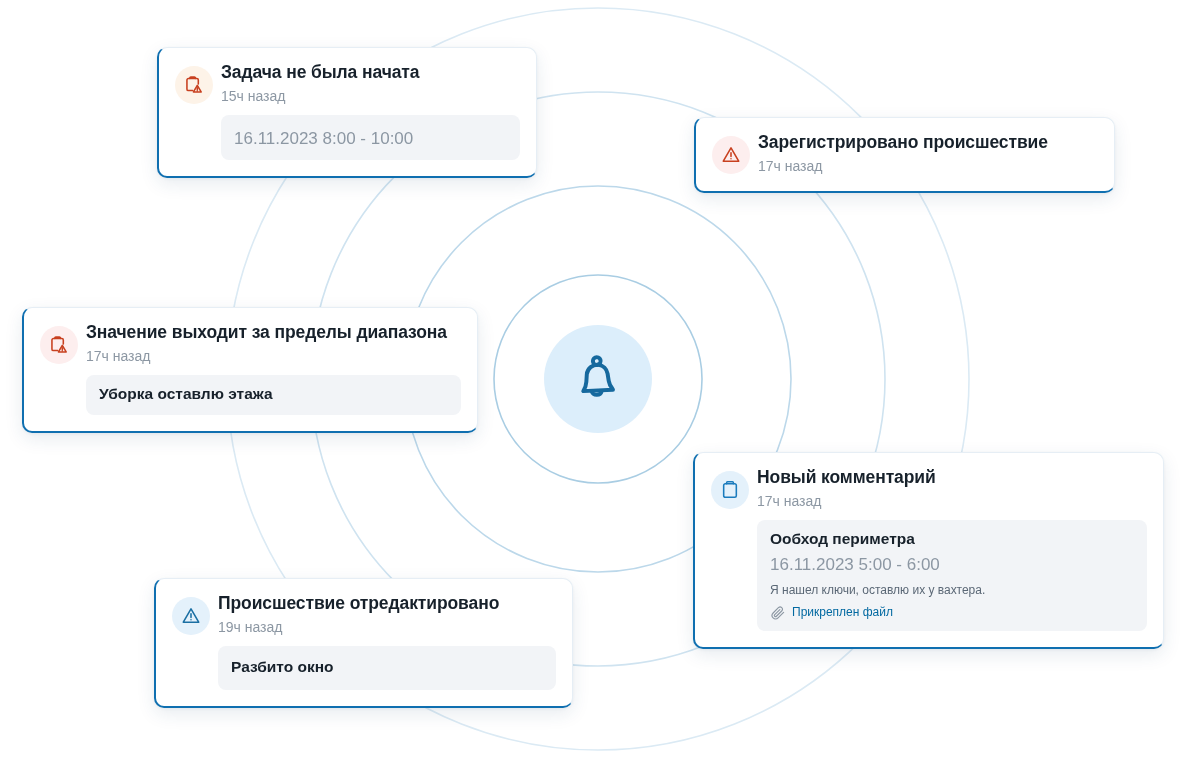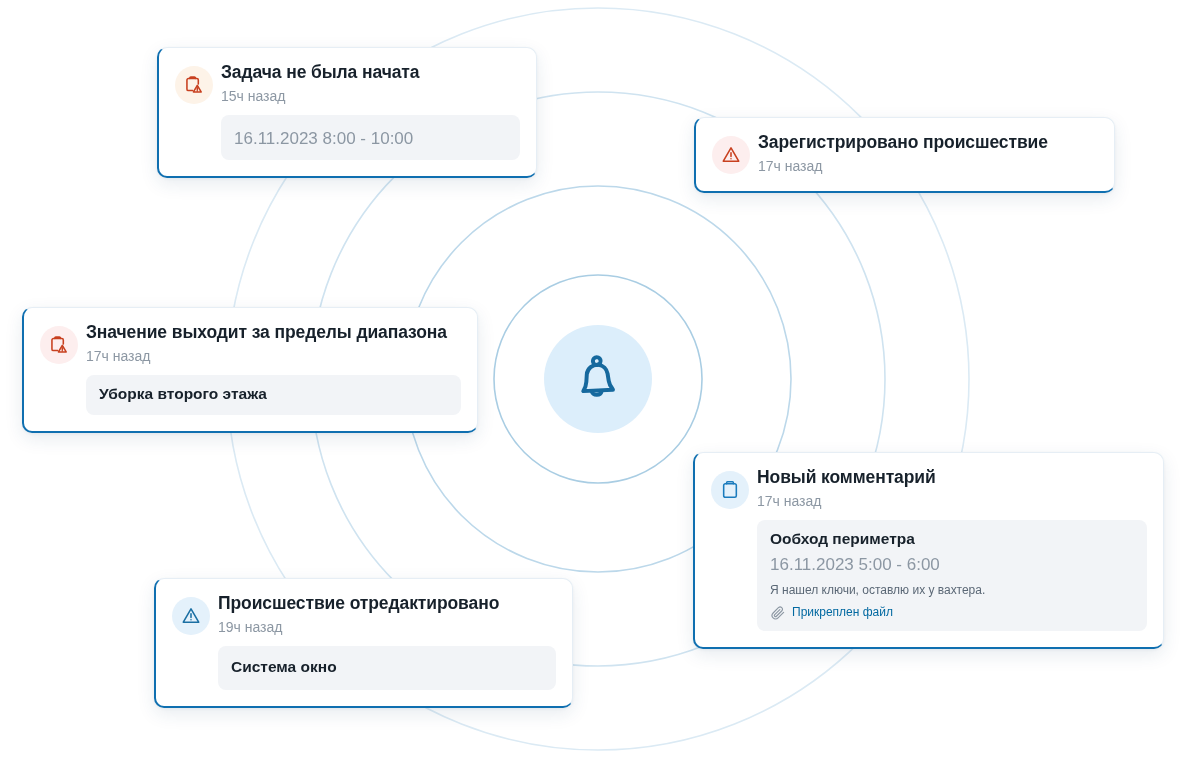--- a/index.html
+++ b/index.html
@@ -215,21 +215,21 @@
         <path d="M7.5 5H5.9A1.6 1.6 0 0 0 4.3 6.6v9.9a1.6 1.6 0 0 0 1.6 1.6h4.6"></path>
         <path d="M15.6 12.4l4.2 7.2h-8.4l4.2-7.2z"></path>
         <path d="M15.6 15.1v1.9"></path>
         <path d="M15.6 18.4v.05"></path>
       </svg>
     </div>
     <div class="card-body">
       <div class="card-title">Значение выходит за пределы диапазона</div>
       <div class="card-time">17ч назад</div>
       <div class="detail-box">
-        <div class="detail-name">Уборка второго этажа</div>
+        <div class="detail-name">Уборка оставлю этажа</div>
       </div>
     </div>
   </div>
 
   <div class="card" id="card-new-comment">
     <div class="card-icon bg-blue">
       <svg width="22" height="22" viewBox="0 0 24 24" fill="none" stroke="#1a7bbd" stroke-width="1.7" stroke-linecap="round" stroke-linejoin="round">
         <path d="M9.3 3.1h5.4a1 1 0 0 1 1 1v1.1H8.3V4.1a1 1 0 0 1 1-1z"></path>
         <path d="M15.7 5.2h1.5a1.7 1.7 0 0 1 1.7 1.7v11.4a1.7 1.7 0 0 1-1.7 1.7H6.8a1.7 1.7 0 0 1-1.7-1.7V6.9a1.7 1.7 0 0 1 1.7-1.7h1.5"></path>
       </svg>
@@ -258,18 +258,18 @@
       <svg width="22" height="22" viewBox="0 0 24 24" fill="none" stroke="#1a6fa3" stroke-width="1.7" stroke-linecap="round" stroke-linejoin="round">
         <path d="M12 4.3l8.4 14.5H3.6L12 4.3z"></path>
         <path d="M12 9.6v3.9"></path>
         <path d="M12 16.1v.05"></path>
       </svg>
     </div>
     <div class="card-body">
       <div class="card-title">Происшествие отредактировано</div>
       <div class="card-time">19ч назад</div>
       <div class="detail-box single">
-        <div class="detail-name">Система окно</div>
+        <div class="detail-name">Разбито окно</div>
       </div>
     </div>
   </div>
 
 </div>
 
 </body></html>

